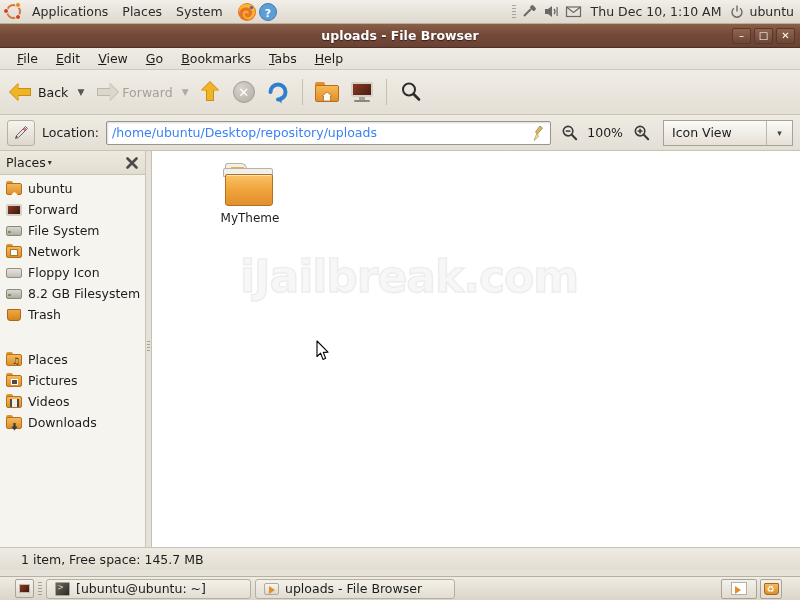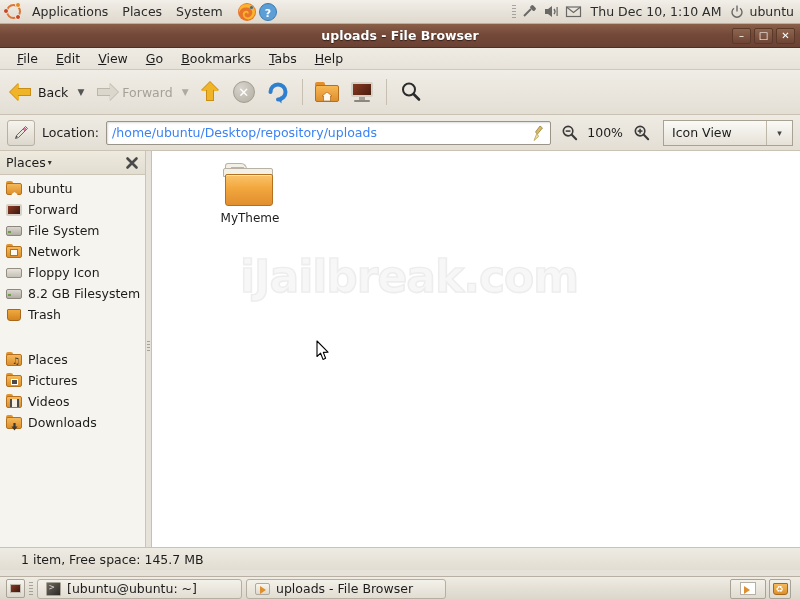--- a/index.html
+++ b/index.html
@@ -244,21 +244,21 @@
     background: linear-gradient(to bottom, #eeebe3, #e2ddd2);
     border-top: 1px solid #c9c2b5;
   }
   #status-text { font-size: 12.5px; color: #1c1c1c; }
 
   
   #bottom-panel {
     position: absolute; left: 0; top: 576px; width: 800px; height: 24px;
     background: linear-gradient(to bottom, #efece4 0%, #e5e0d6 50%, #dbd5c9 100%);
     border-top: 1px solid #b8b0a3;
-    display: flex; align-items: center; padding: 0 6px; gap: 4px;
+    display: flex; align-items: center; padding: 0 15px; gap: 4px;
   }
   #show-desktop {
     width: 19px; height: 19px; border: 1px solid #a9a296; border-radius: 2px;
     background: linear-gradient(to bottom, #f7f5ef, #ddd8cd);
     display: flex; align-items: center; justify-content: center; cursor: pointer; flex: none;
   }
   .sd-screen { width: 11px; height: 9px; background: linear-gradient(135deg,#8a3a22,#3e1810); border:1px solid #c0baae; }
   .task-btn {
     height: 20px; display: flex; align-items: center; gap: 6px; padding: 0 8px;
     border: 1px solid #b5aea1; border-radius: 3px;

